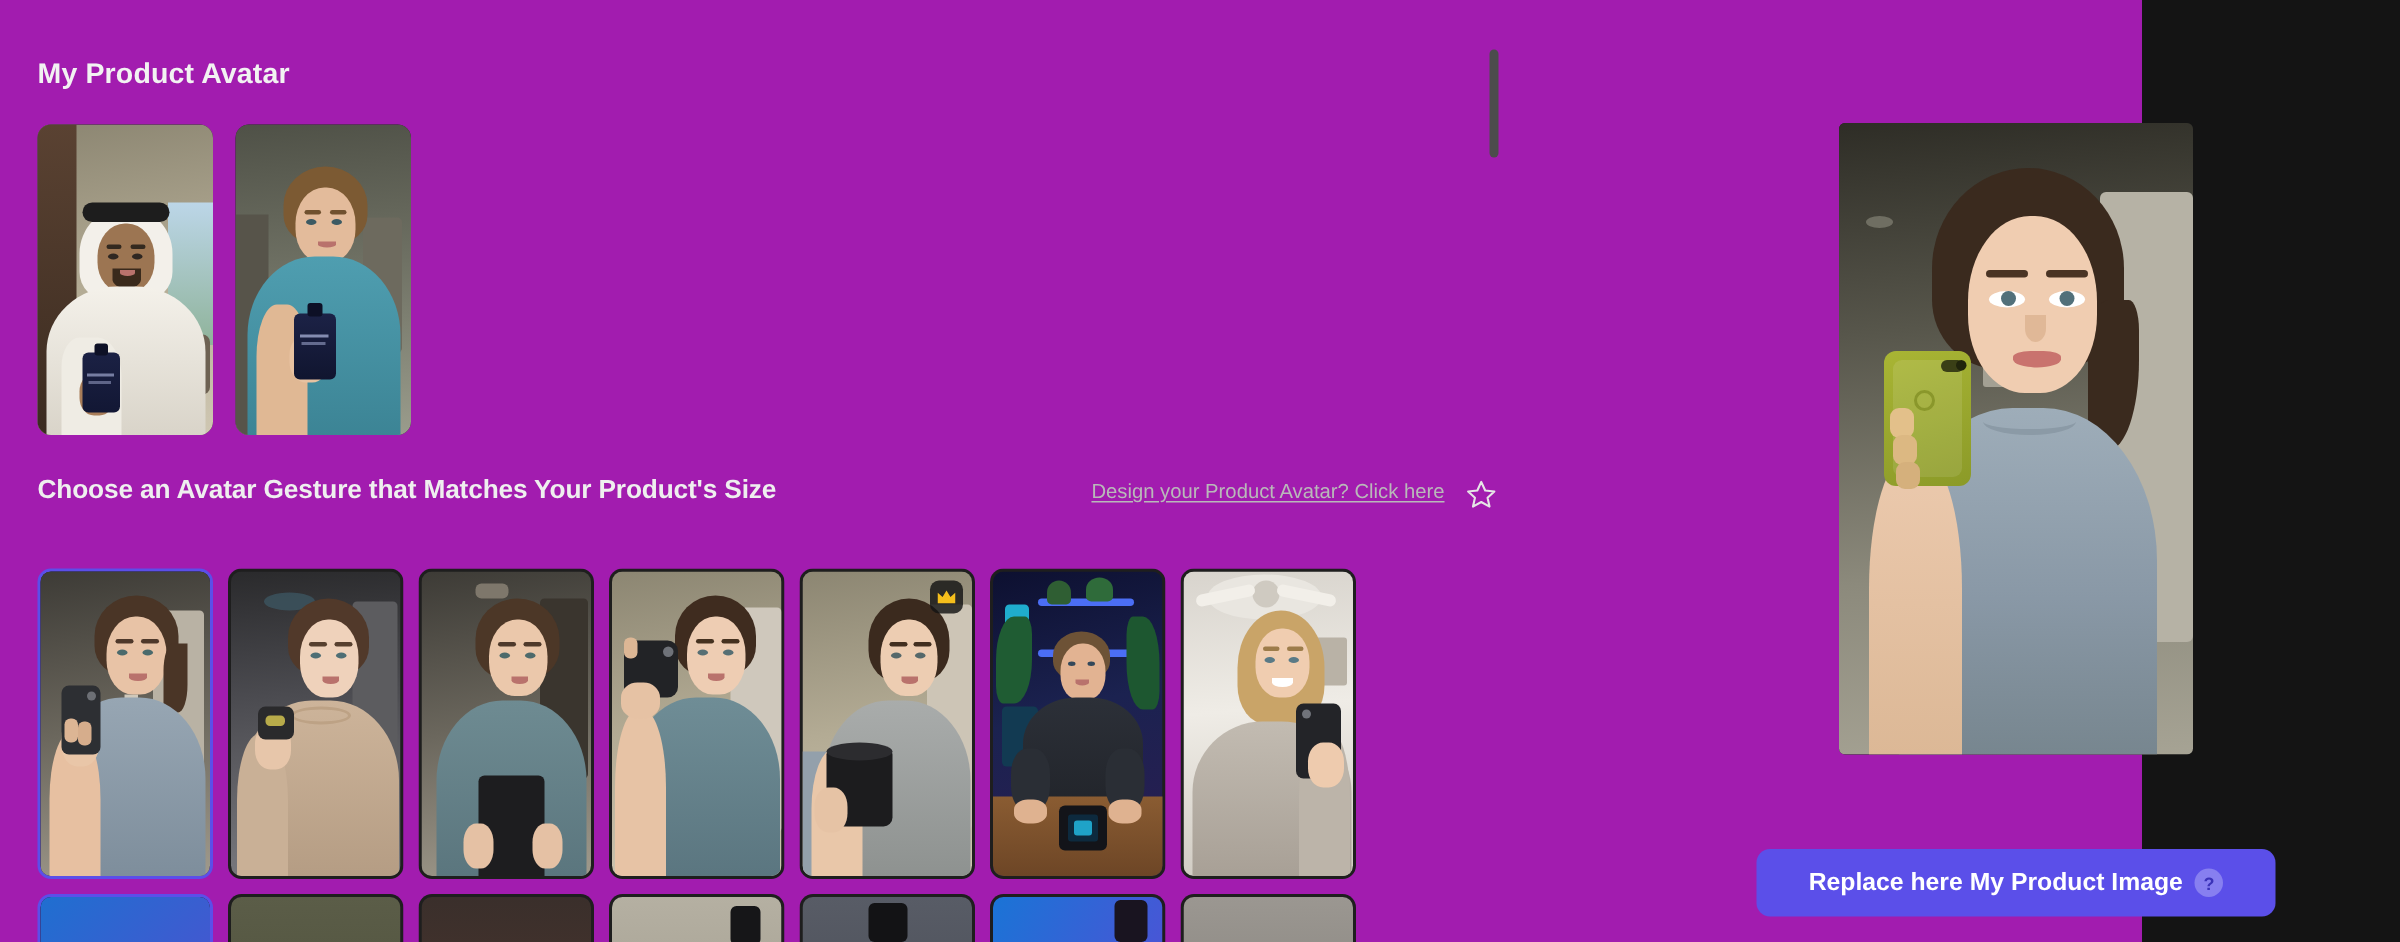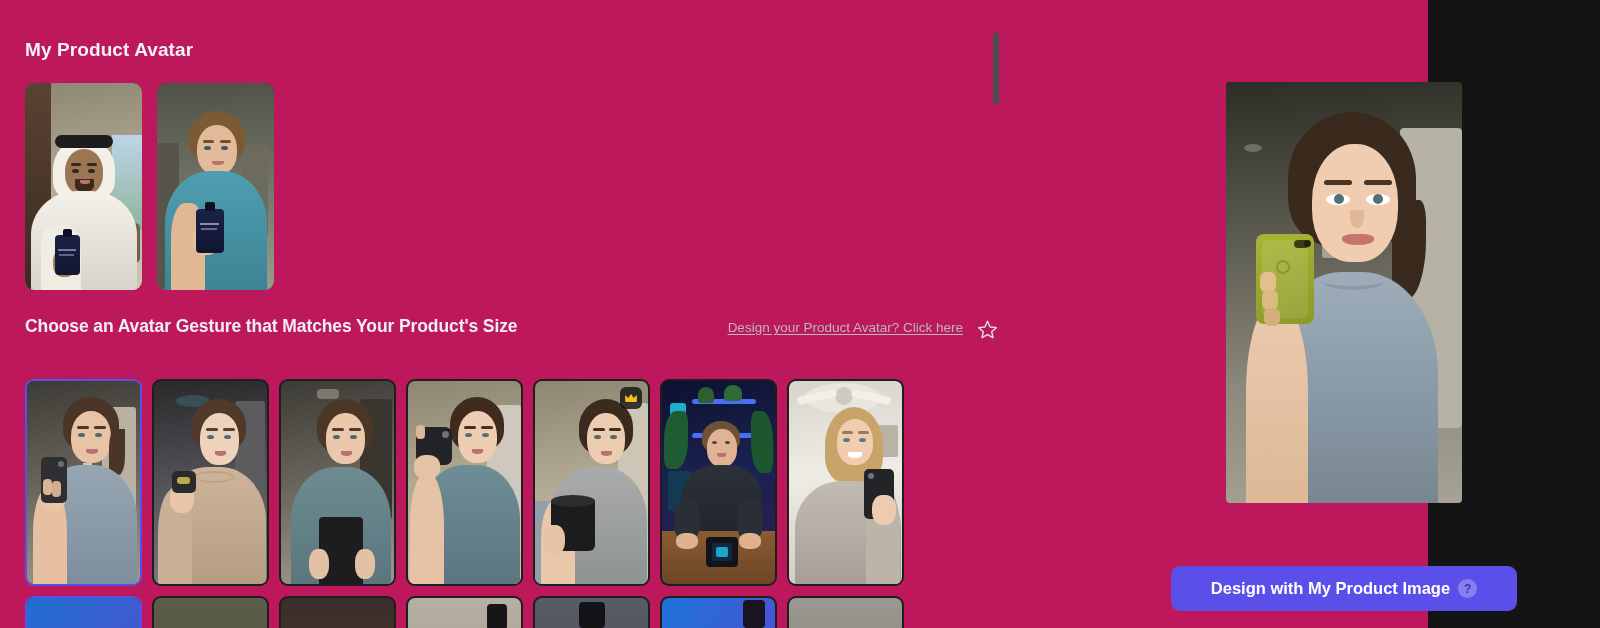--- a/index.html
+++ b/index.html
@@ -2,21 +2,21 @@
 <html><head>
 <meta charset="utf-8">
 <style>
   * { box-sizing: border-box; margin: 0; padding: 0; }
   html, body {
     width: 1600px; height: 628px;
     background: #141414;
     font-family: "Liberation Sans", sans-serif;
     overflow: hidden;
   }
-  .stage { position: relative; width: 1428px; height: 628px; background: #be185d; }
+  .stage { position: relative; width: 1428px; height: 628px; background: #a21caf; }
 
   
   .left-col { position: absolute; left: 0; top: 0; width: 1010px; height: 628px; overflow: hidden; }
 
   .page-title {
     position: absolute; left: 25px; top: 39px;
     font-size: 19px; font-weight: bold; color: #f2f2f2; letter-spacing: .1px;
   }
 
   
@@ -430,17 +430,17 @@
       <div style="position:absolute;left:78px;top:158px;width:7px;height:7px;background:#20240c;border-radius:50%;"></div>
       <div style="position:absolute;left:50px;top:178px;width:14px;height:14px;border:2px solid #8a972b;border-radius:50%;"></div>
 
       <div style="position:absolute;left:34px;top:190px;width:16px;height:20px;background:#e3c08a;border-radius:6px;"></div>
       <div style="position:absolute;left:36px;top:208px;width:16px;height:20px;background:#dcb882;border-radius:6px;"></div>
       <div style="position:absolute;left:38px;top:226px;width:16px;height:18px;background:#d5b07c;border-radius:6px;"></div>
     </div>
   </div>
 
   <button class="replace-btn">
-    <span>Design with My Product Image</span>
+    <span>Replace here My Product Image</span>
     <span class="help-dot">?</span>
   </button>
 
 </div>
 
 </body></html>

